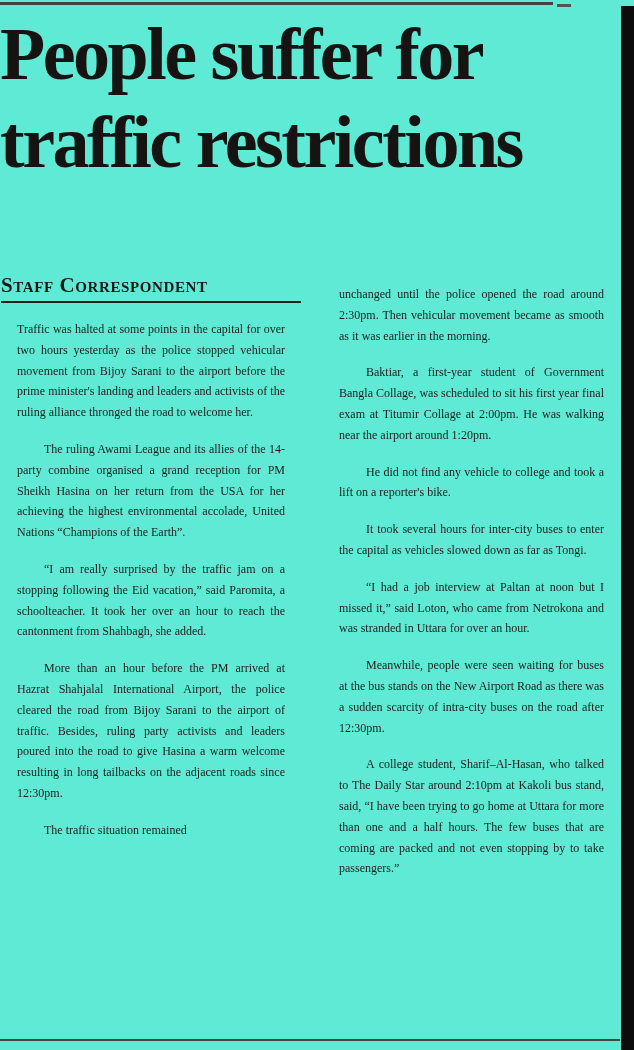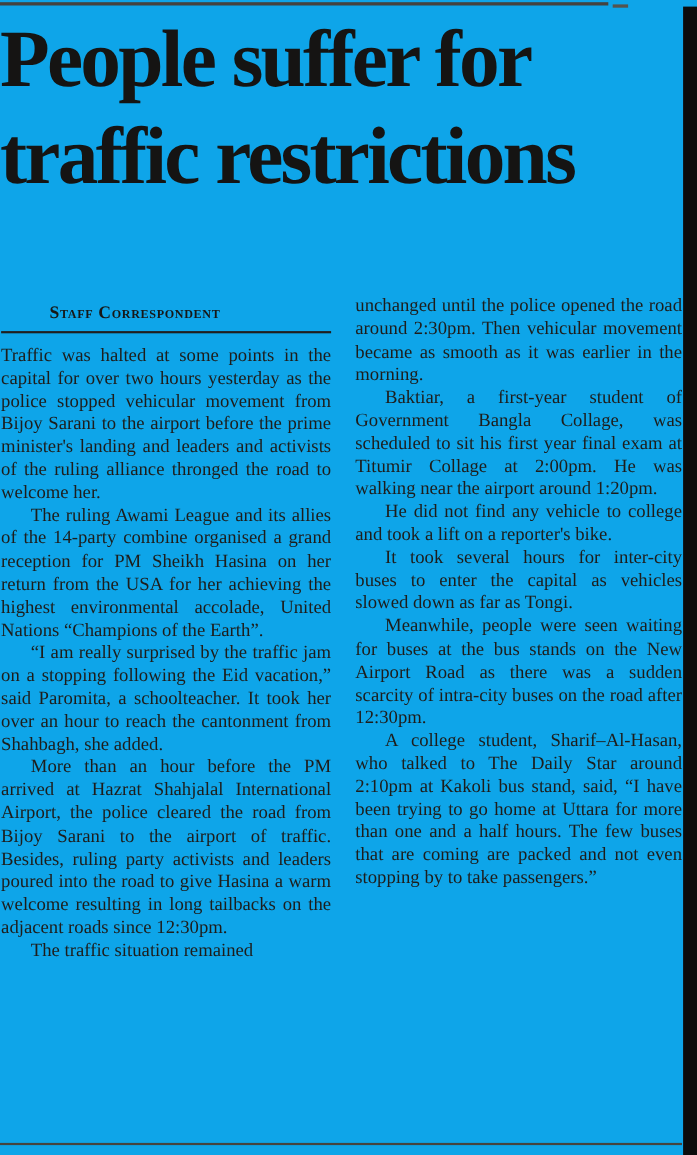--- a/index.html
+++ b/index.html
@@ -4,21 +4,21 @@
 <style>
   html, body {
     margin: 0;
     padding: 0;
     background: #e9e8e5;
   }
   .page {
     position: relative;
     width: 634px;
     height: 1050px;
-    background: #0ea5e9;
+    background: #5eead4;
     overflow: hidden;
     font-family: "Liberation Serif", serif;
   }
   .top-rule {
     position: absolute;
     top: 2px;
     left: 0;
     width: 553px;
     height: 3px;
     background: #44433f;
@@ -73,36 +73,35 @@
     width: 619px;
     display: flex;
     gap: 22px;
   }
   .column-left { width: 300px; }
   .column-right { width: 297px; padding-top: 3px; }
   .byline {
     margin-top: 9px;
     font-variant: small-caps;
     font-weight: 700;
-    font-size: 16px;
+    font-size: 21px;
     line-height: 22px;
     letter-spacing: 0.6px;
     color: #171716;
-    padding-left: 44px;
   }
   .byline-rule {
     height: 2px;
     background: #201f1e;
     margin: 5px 0 10px 0;
   }
   .col-paragraphs p {
-    margin: 0;
+    margin: 16px;
     text-align: justify;
     text-indent: 27px;
-    font-size: 17px;
+    font-size: 12px;
     line-height: 20.8px;
     color: #1e1d1b;
     -webkit-hyphens: auto;
     hyphens: auto;
   }
   .col-paragraphs p:first-child { text-indent: 0; }
   .bottom-rule {
     position: absolute;
     top: 1039px;
     left: 0;
@@ -136,20 +135,21 @@
           <p>More than an hour before the PM arrived at Hazrat Shahjalal International Airport, the police cleared the road from Bijoy Sarani to the airport of traffic. Besides, ruling party activists and leaders poured into the road to give Hasina a warm welcome resulting in long tailbacks on the adjacent roads since 12:30pm.</p>
           <p>The traffic situation remained</p>
         </div>
     </div>
     <div class="column column-right">
       <div class="col-paragraphs">
           <p>unchanged until the police opened the road around 2:30pm. Then vehicular movement became as smooth as it was earlier in the morning.</p>
           <p>Baktiar, a first-year student of Government Bangla Collage, was scheduled to sit his first year final exam at Titumir Collage at 2:00pm. He was walking near the airport around 1:20pm.</p>
           <p>He did not find any vehicle to college and took a lift on a reporter's bike.</p>
           <p>It took several hours for inter-city buses to enter the capital as vehicles slowed down as far as Tongi.</p>
+          <p>“I had a job interview at Paltan at noon but I missed it,” said Loton, who came from Netrokona and was stranded in Uttara for over an hour.</p>
           <p>Meanwhile, people were seen waiting for buses at the bus stands on the New Airport Road as there was a sudden scarcity of intra-city buses on the road after 12:30pm.</p>
           <p>A college student, Sharif–Al-Hasan, who talked to The Daily Star around 2:10pm at Kakoli bus stand, said, “I have been trying to go home at Uttara for more than one and a half hours. The few buses that are coming are packed and not even stopping by to take passengers.”</p>
         </div>
     </div>
   </div>
 
   <div class="bottom-rule"></div>
 </div>
 
 </body></html>

